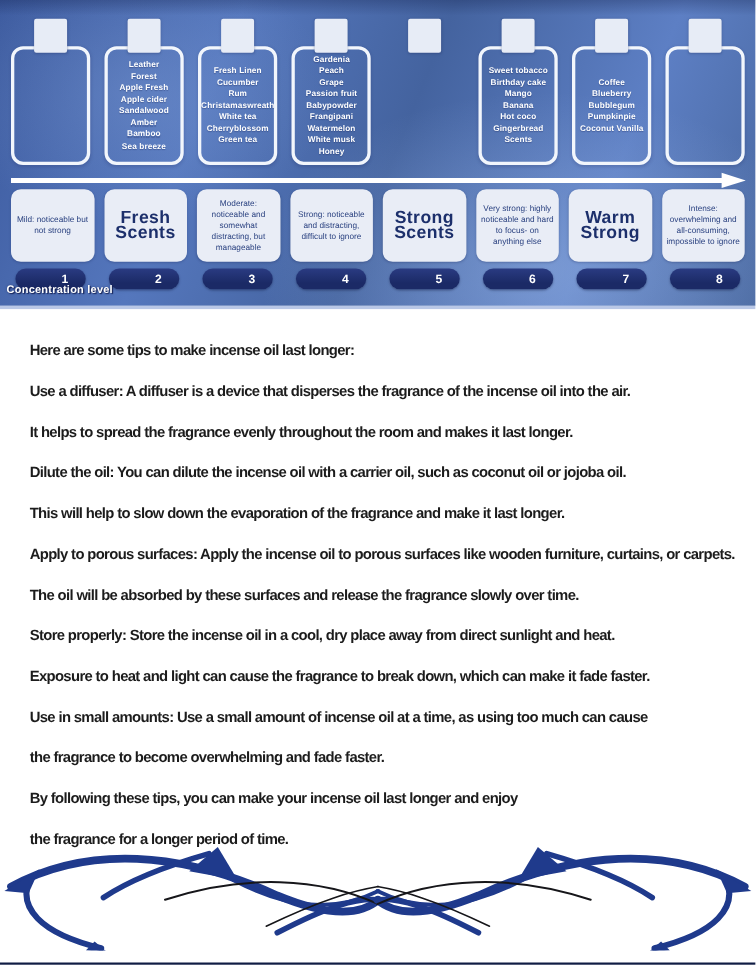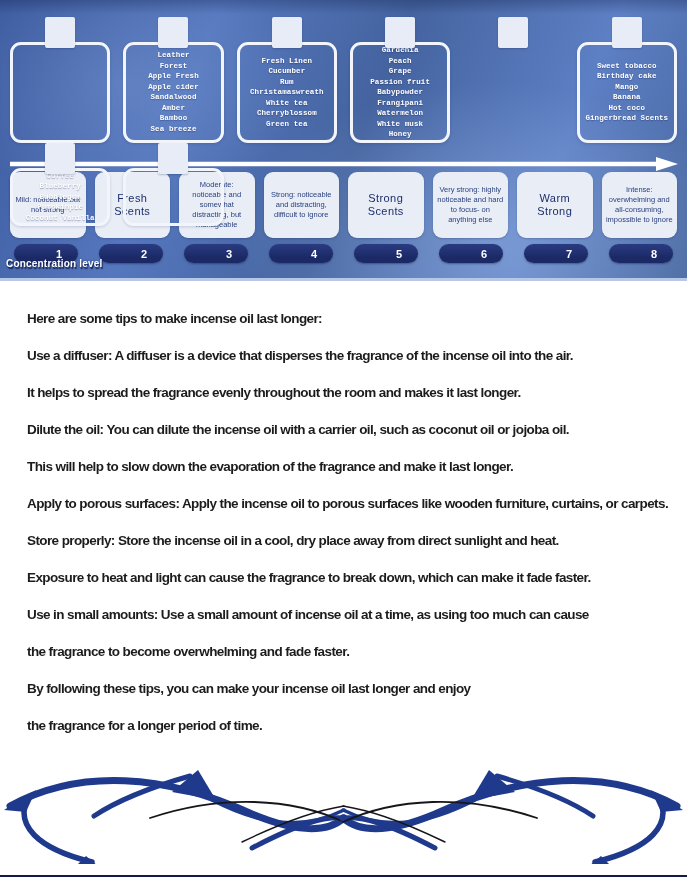--- a/index.html
+++ b/index.html
@@ -13,21 +13,21 @@
     background:
       linear-gradient(180deg, rgba(12,24,66,.28) 0%, rgba(12,24,66,0) 14px),
       radial-gradient(ellipse 420px 260px at 72% 88%, rgba(170,198,240,.38), rgba(170,198,240,0) 62%),
       radial-gradient(ellipse 300px 200px at 18% 30%, rgba(150,180,230,.25), rgba(150,180,230,0) 60%),
       linear-gradient(112deg, #3c5a9e 0%, #5577bd 28%, #44639f 52%, #5d7fc4 78%, #48679f 100%);
   }
   .banner-edge { position: absolute; top: 278px; left: 0; width: 687px; height: 3px; background: #b9c7e6; }
 
   .bottles-row {
     position: absolute; top: 17px; left: 10px; width: 667px; height: 133px;
-    display: grid; grid-template-columns: repeat(6, 1fr); column-gap: 13px; font-family: Liberation Mono, monospace;
+    display: grid; grid-template-columns: repeat(8, 1fr); column-gap: 13px;
   }
   .bottle-col { display: flex; flex-direction: column; align-items: center; }
   .cap {
     width: 30px; height: 31px; background: #e7ecf6; border-radius: 2px;
     margin-bottom: -6px; z-index: 2; box-shadow: 0 1px 2px rgba(20,30,80,.25);
   }
   .bottle-body {
     position: relative; z-index: 1; width: 100%; flex: 1;
     border: 3px solid #f2f6fc; border-radius: 11px;
     display: flex; align-items: center; justify-content: center;
@@ -45,21 +45,21 @@
     position: absolute; top: 172px; left: 10px; width: 667px; height: 66px;
     display: grid; grid-template-columns: repeat(8, 1fr); column-gap: 9px;
   }
   .level-card {
     background: #e9edf6; border-radius: 9px;
     display: flex; align-items: center; justify-content: center;
     padding: 3px 4px; text-align: center;
     color: #2b4280; font-size: 7.5px; line-height: 10px; font-weight: 400;
     box-shadow: 0 1px 2px rgba(20,30,80,.25);
   }
-  .level-card.big { color: #1c2f6b; font-size: 11px; font-weight: 400; letter-spacing: .4px; line-height: 13px; }
+  .level-card.big { color: #1c2f6b; font-size: 16px; font-weight: 700; letter-spacing: .4px; line-height: 13px; }
 
   .pills-row {
     position: absolute; top: 244px; left: 10px; width: 667px; height: 19px;
     display: grid; grid-template-columns: repeat(8, 1fr); column-gap: 13px;
   }
   .pill {
     margin: 0 4px; height: 19px; border-radius: 10px;
     background: linear-gradient(180deg, #2a3b82 0%, #1b2a66 70%);
     color: #ffffff; font-size: 11px; font-weight: 700;
     display: flex; align-items: center; justify-content: flex-end; padding-right: 16px;
@@ -201,20 +201,21 @@
   </div>
   <div class="banner-edge"></div>
 
   <div class="tips">
     <p>Here are some tips to make incense oil last longer:</p>
     <p>Use a diffuser: A diffuser is a device that disperses the fragrance of the incense oil into the air.</p>
     <p>It helps to spread the fragrance evenly throughout the room and makes it last longer.</p>
     <p>Dilute the oil: You can dilute the incense oil with a carrier oil, such as coconut oil or jojoba oil.</p>
     <p>This will help to slow down the evaporation of the fragrance and make it last longer.</p>
     <p>Apply to porous surfaces: Apply the incense oil to porous surfaces like wooden furniture, curtains, or carpets.</p>
+    <p>The oil will be absorbed by these surfaces and release the fragrance slowly over time.</p>
     <p>Store properly: Store the incense oil in a cool, dry place away from direct sunlight and heat.</p>
     <p>Exposure to heat and light can cause the fragrance to break down, which can make it fade faster.</p>
     <p>Use in small amounts: Use a small amount of incense oil at a time, as using too much can cause</p>
     <p>the fragrance to become overwhelming and fade faster.</p>
     <p>By following these tips, you can make your incense oil last longer and enjoy</p>
     <p>the fragrance for a longer period of time.</p>
   </div>
 
   <svg class="flourish" viewBox="0 0 687 106">
     <g id="halfL" fill="none" stroke-linecap="round">

